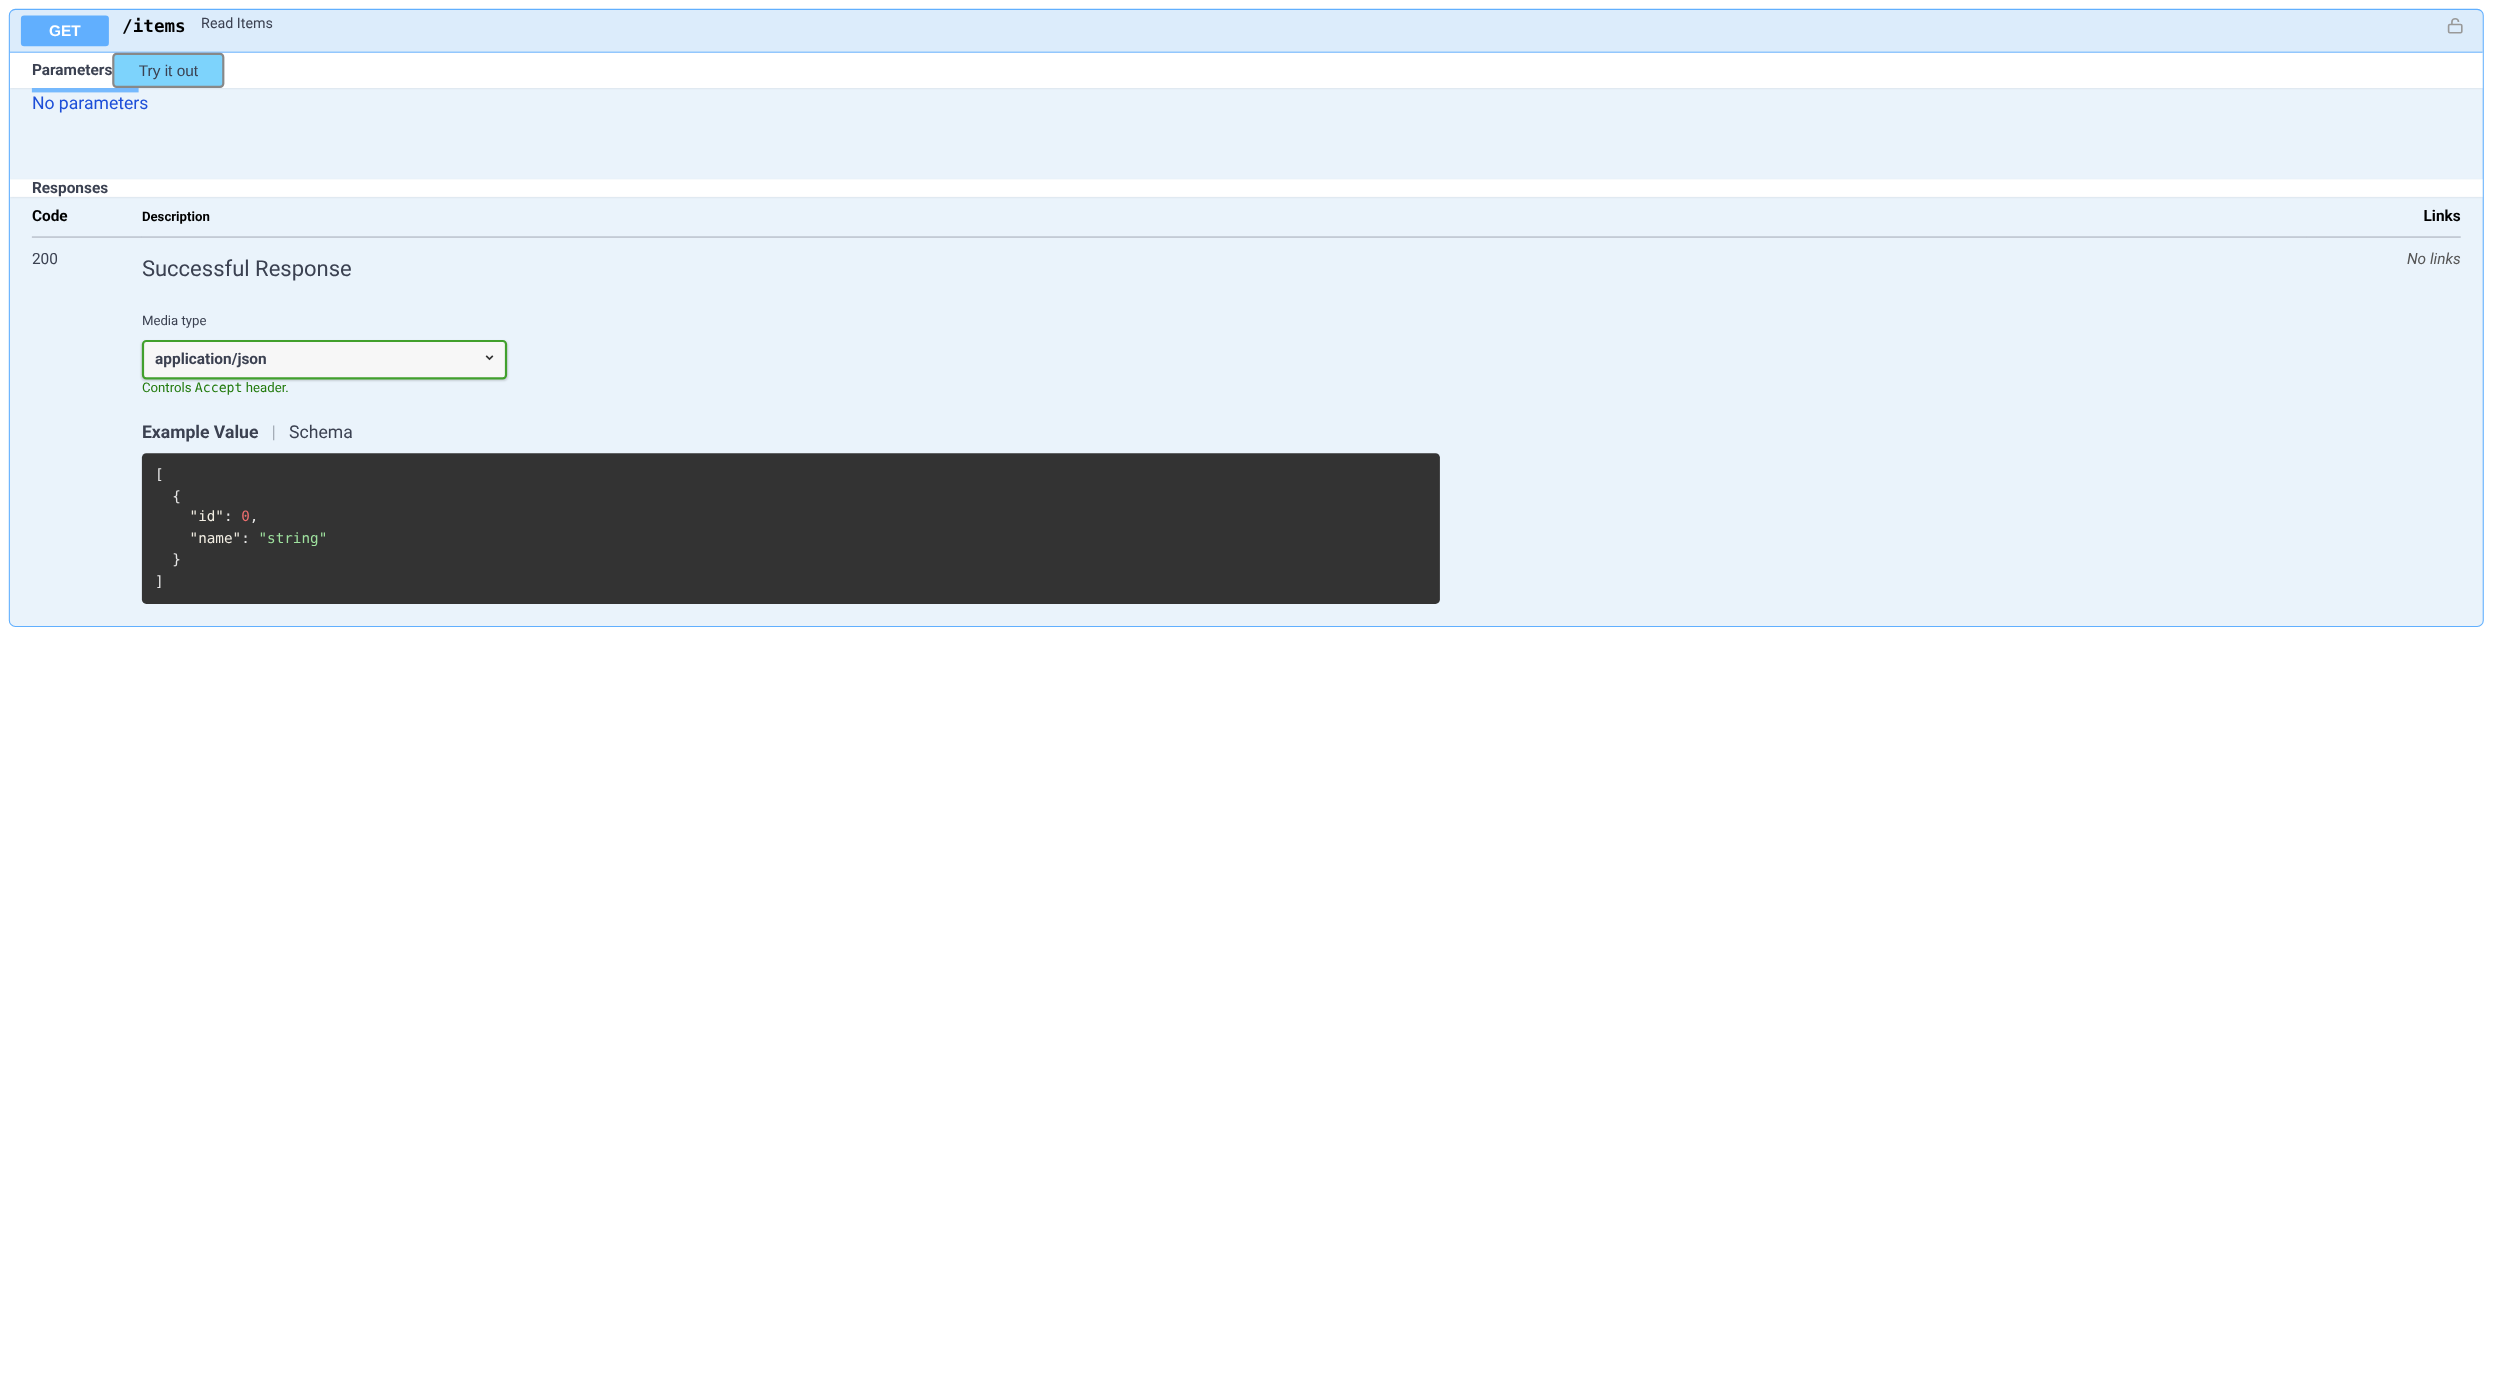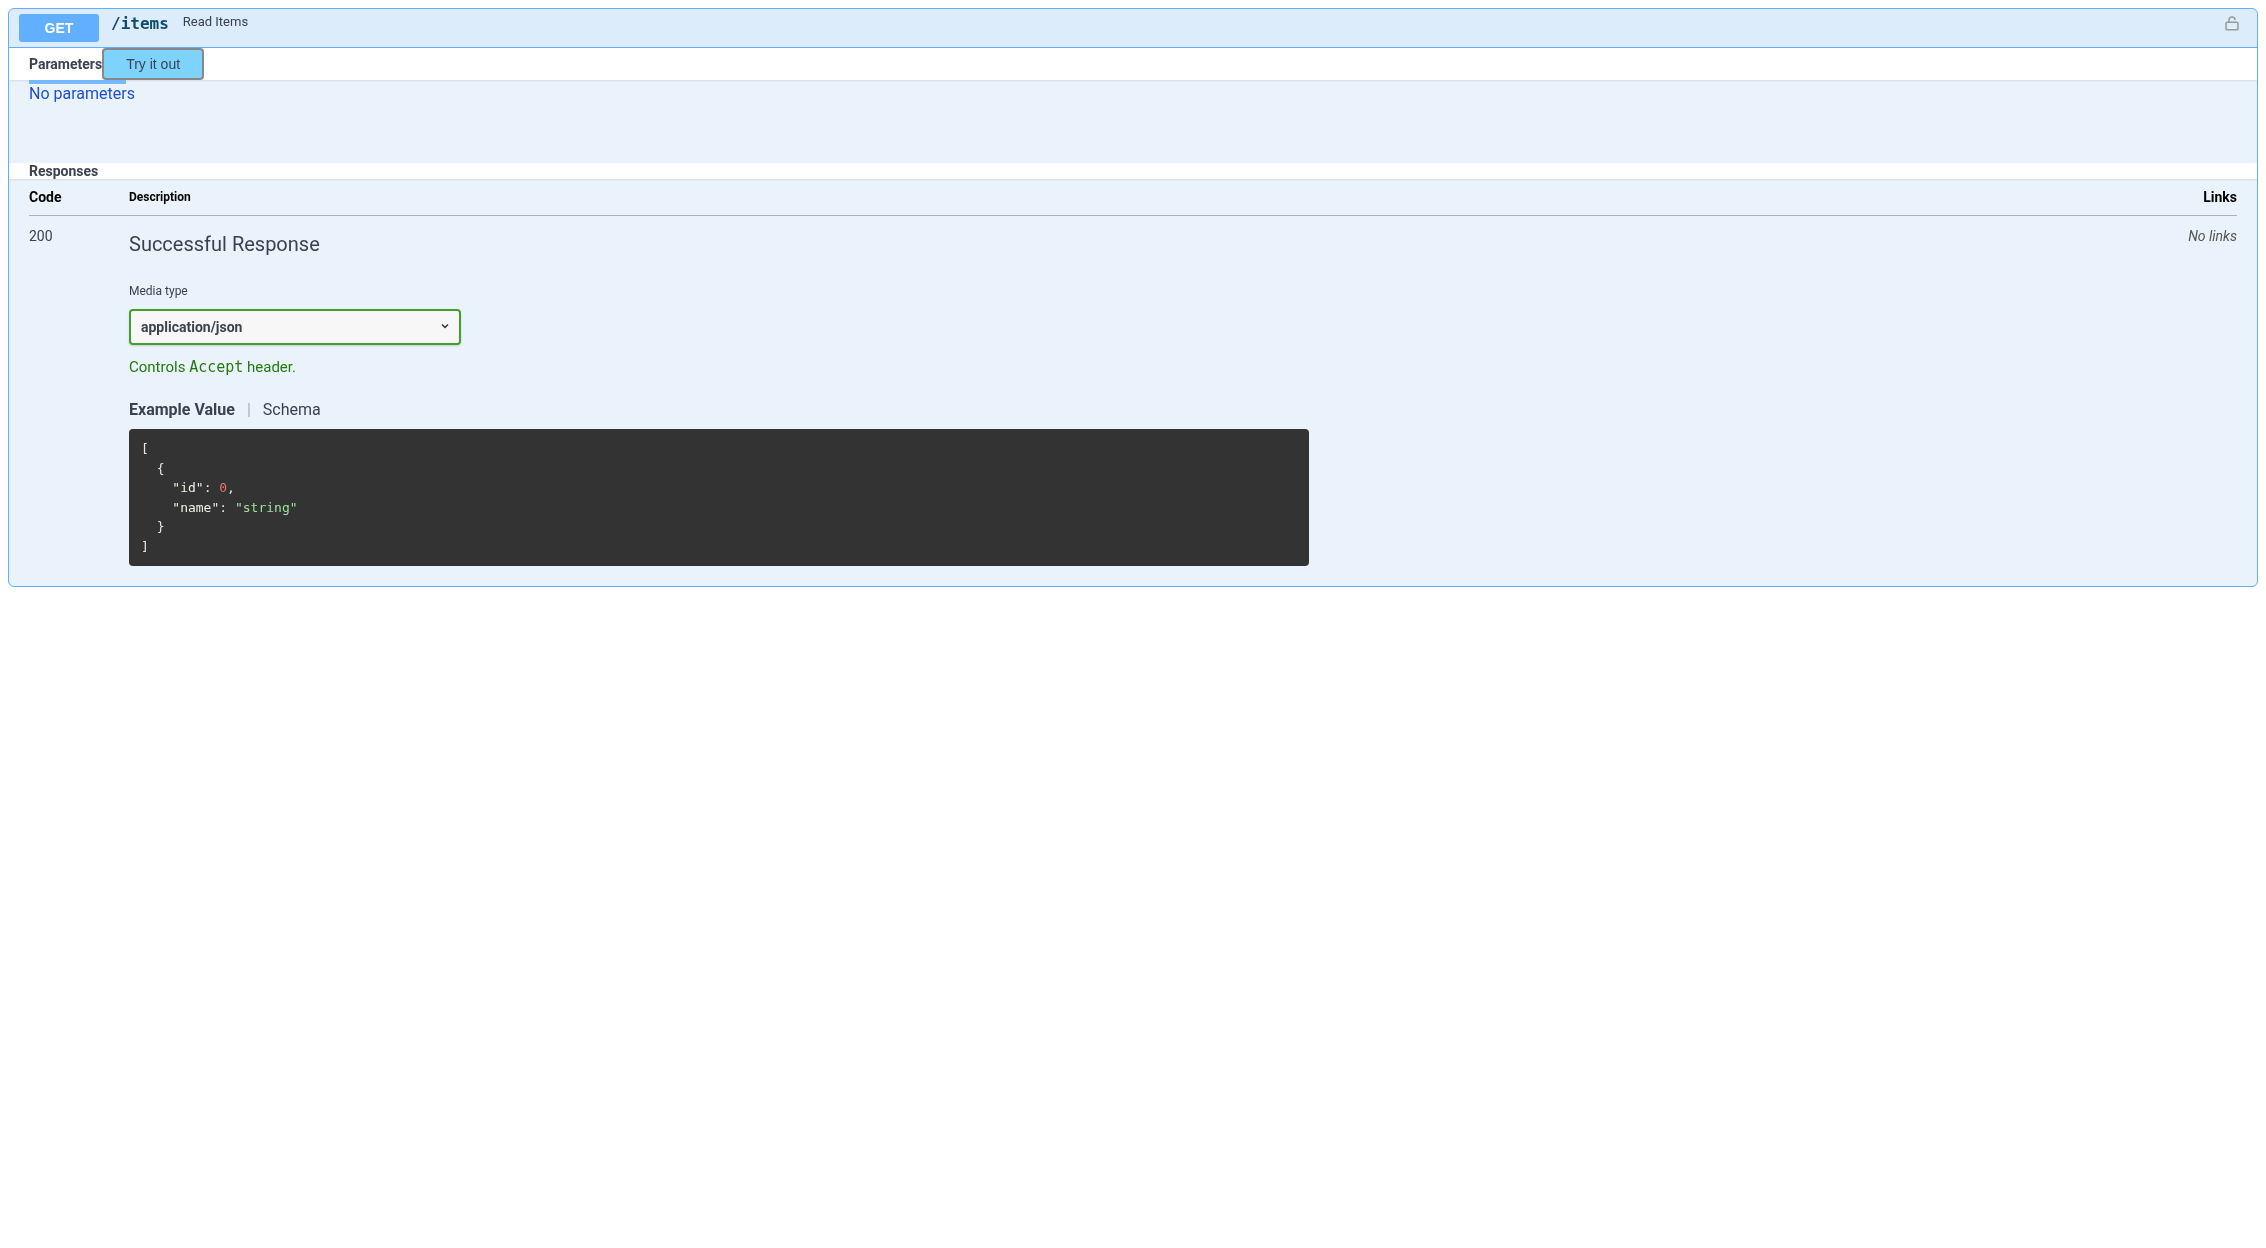--- a/index.html
+++ b/index.html
@@ -37,21 +37,21 @@
       min-width: 80px;
       text-align: center;
       border-radius: 3px;
       margin-right: 12px;
       font-family: -apple-system, BlinkMacSystemFont, "Segoe UI", sans-serif;
     }
     .path {
       font-family: ui-monospace, SFMono-Regular, Menlo, Monaco, Consolas, monospace;
       font-weight: 600;
       font-size: 16px;
-      color: #0c4a6e;
+      color: #000000;
       margin-right: 14px;
     }
     .summary-desc {
       color: #3b4151;
       font-size: 13px;
     }
     .lock-wrap {
       margin-left: auto;
       color: #999;
       padding: 0 6px;
@@ -168,23 +168,23 @@
     }
     .select-chevron {
       position: absolute;
       right: 10px;
       top: 50%;
       transform: translateY(-50%);
       pointer-events: none;
       color: #333;
     }
     .accept-note {
-      font-size: 15px;
+      font-size: 12px;
       color: #227a0c;
-      margin-top: 13px;
+      margin-top: 0;
     }
     .accept-note .mono {
       font-family: ui-monospace, SFMono-Regular, Menlo, Monaco, Consolas, monospace;
     }
     .tabs-row {
       display: flex;
       align-items: center;
       gap: 0;
       margin: 24px 0 10px 0;
       font-size: 16px;

